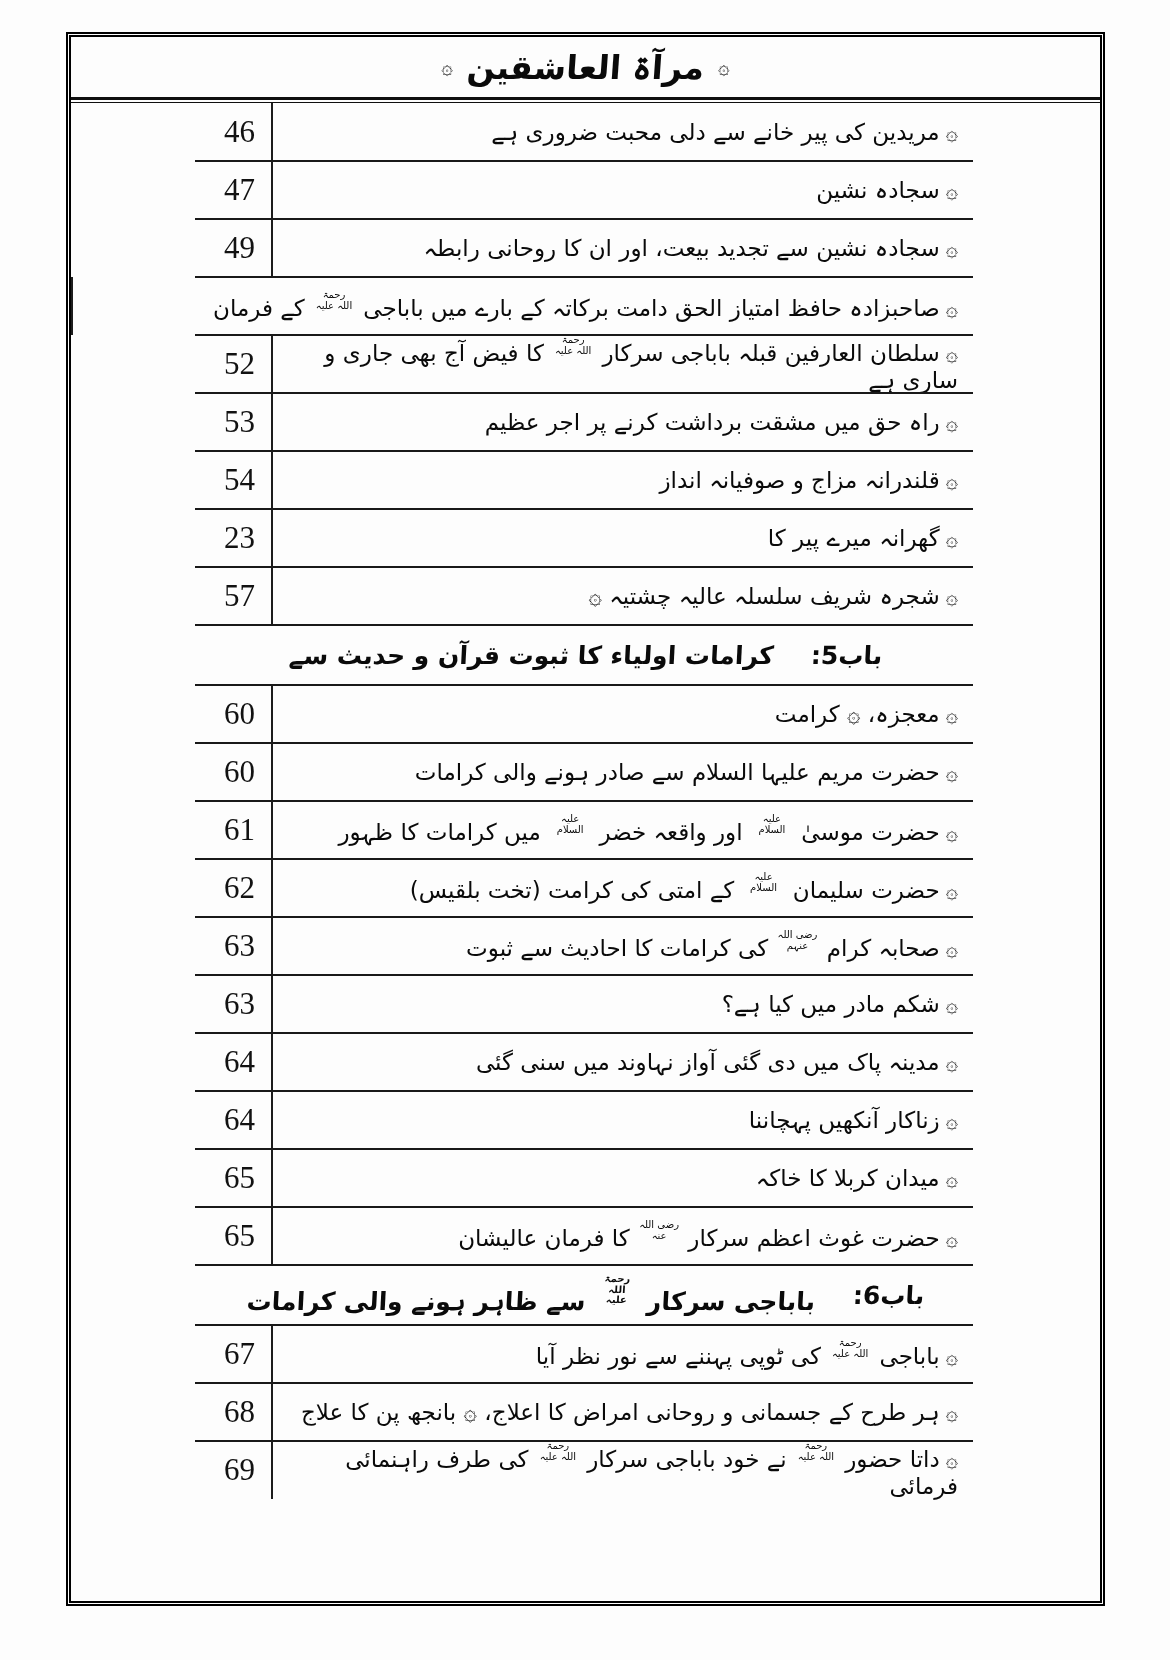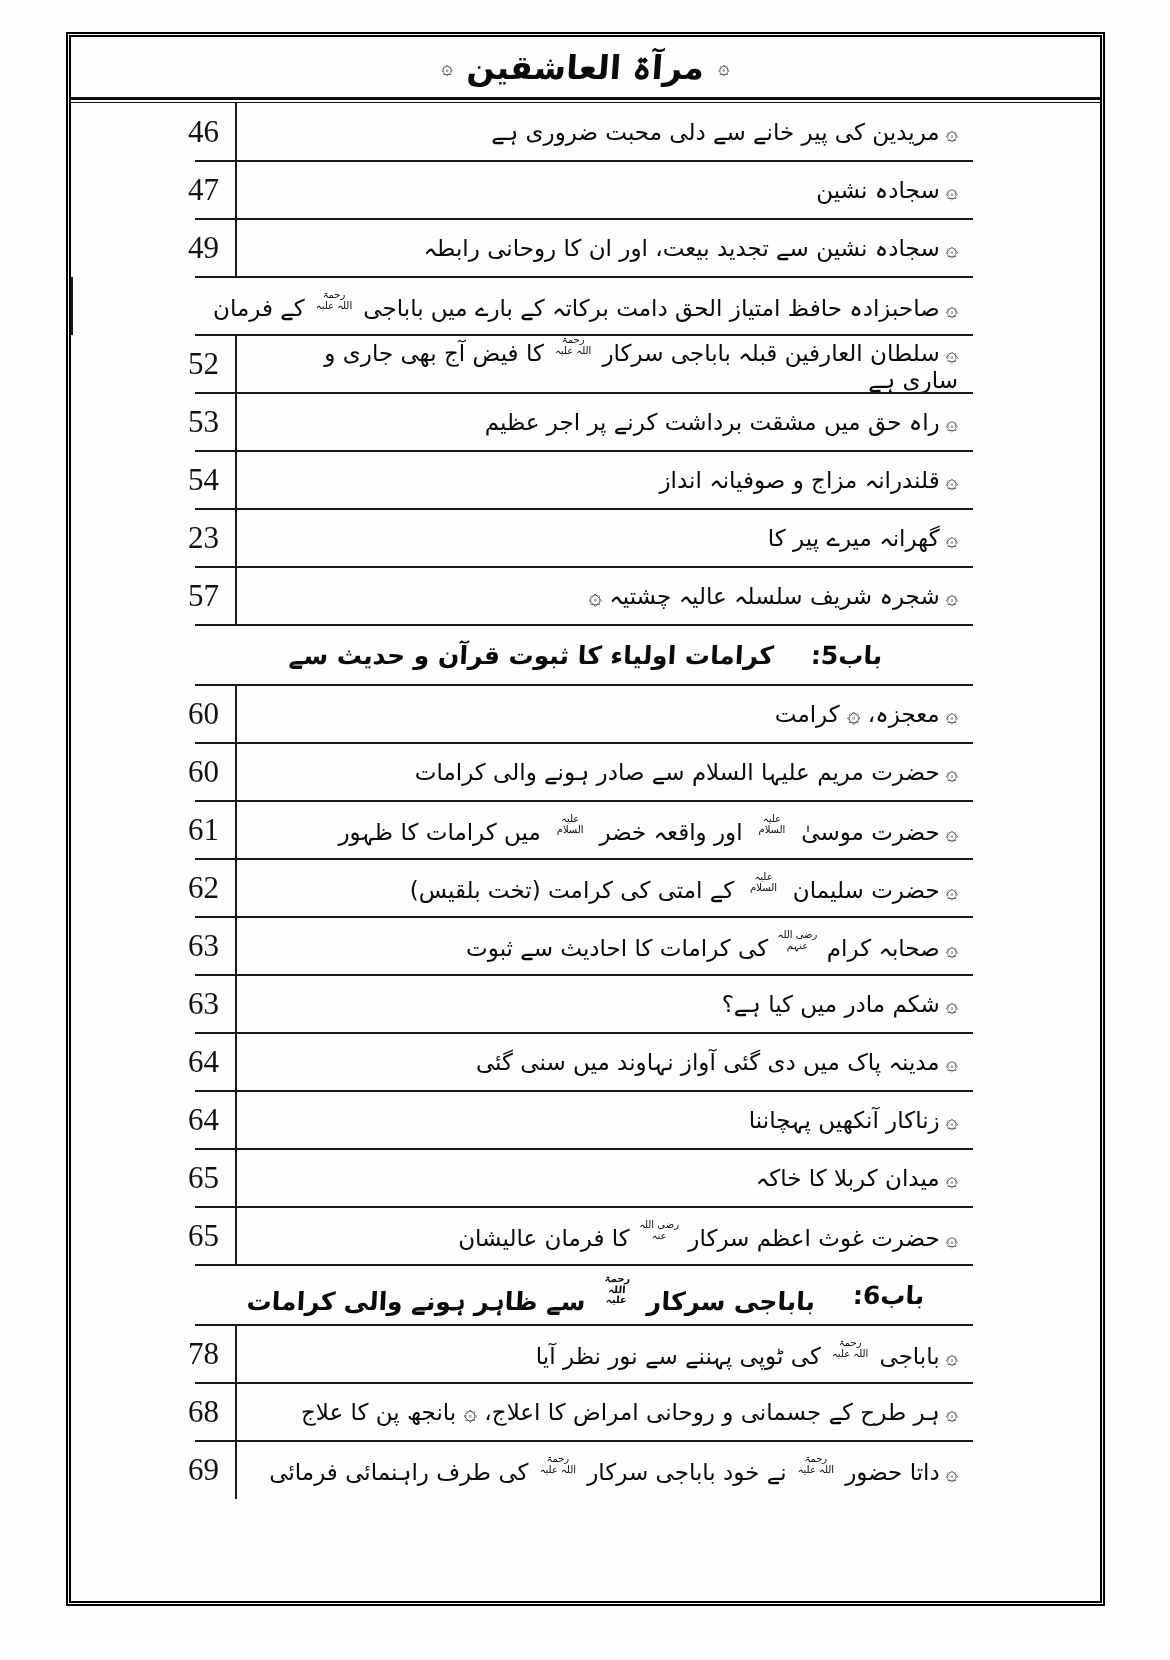--- a/index.html
+++ b/index.html
@@ -11,21 +11,21 @@
   .header{height:60px;display:flex;align-items:center;justify-content:center;gap:14px;direction:rtl;}
   .btitle{font-size:33px;font-weight:bold;transform:skewX(-4deg);letter-spacing:0px;}
   .orn{font-size:20px;line-height:20px;}
   .hsep{height:2px;border-top:3px solid #101010;border-bottom:1px solid #101010;}
   
   .toc{position:relative;}
   .row{position:relative;display:flex;height:58px;align-items:stretch;}
   .row::after,.chapter::after{content:"";position:absolute;left:124px;bottom:-1px;width:778px;
         border-top:2px solid #191919;}
   .toc > div:last-child::after{display:none;}
-  .num{width:164px;display:flex;align-items:center;justify-content:flex-end;
+  .num{width:200px;display:flex;align-items:center;justify-content:flex-end;
        padding-right:16px;box-sizing:border-box;
        font-family:"Liberation Serif",serif;font-size:31px;color:#121212;}
   .vline{width:2px;background:#1c1c1c;}
   .ttl{flex:1;direction:rtl;text-align:right;display:flex;align-items:center;
        padding:0 142px 0 28px;box-sizing:border-box;
        font-size:23px;line-height:26px;}
   .ttl-inner{display:inline;}
   .orn-sm{font-size:21px;margin-inline-end:6px;}
   .honorific{display:inline-block;width:40px;font-size:10px;line-height:10.5px;
        text-align:center;vertical-align:7px;margin:0 2px;}
@@ -181,21 +181,21 @@
           <div class="vline"></div>
           <div class="ttl">
             <span class="ttl-inner"><span class="orn-sm">۞</span>حضرت غوث اعظم سرکار <span class="honorific">رضی اللہ عنہ</span> کا فرمان عالیشان</span>
           </div>
         </div>
         <div class="chapter">
           <span class="ch-label">باب6:</span>
           <span class="ch-title">باباجی سرکار <span class="honorific">رحمۃ اللہ علیہ</span> سے ظاہر ہونے والی کرامات</span>
         </div>
         <div class="row">
-          <div class="num">78</div>
+          <div class="num">67</div>
           <div class="vline"></div>
           <div class="ttl">
             <span class="ttl-inner"><span class="orn-sm">۞</span>باباجی <span class="honorific">رحمۃ اللہ علیہ</span> کی ٹوپی پہننے سے نور نظر آیا</span>
           </div>
         </div>
         <div class="row">
           <div class="num">68</div>
           <div class="vline"></div>
           <div class="ttl">
             <span class="ttl-inner"><span class="orn-sm">۞</span>ہر طرح کے جسمانی و روحانی امراض کا اعلاج، ۞ بانجھ پن کا علاج</span>

